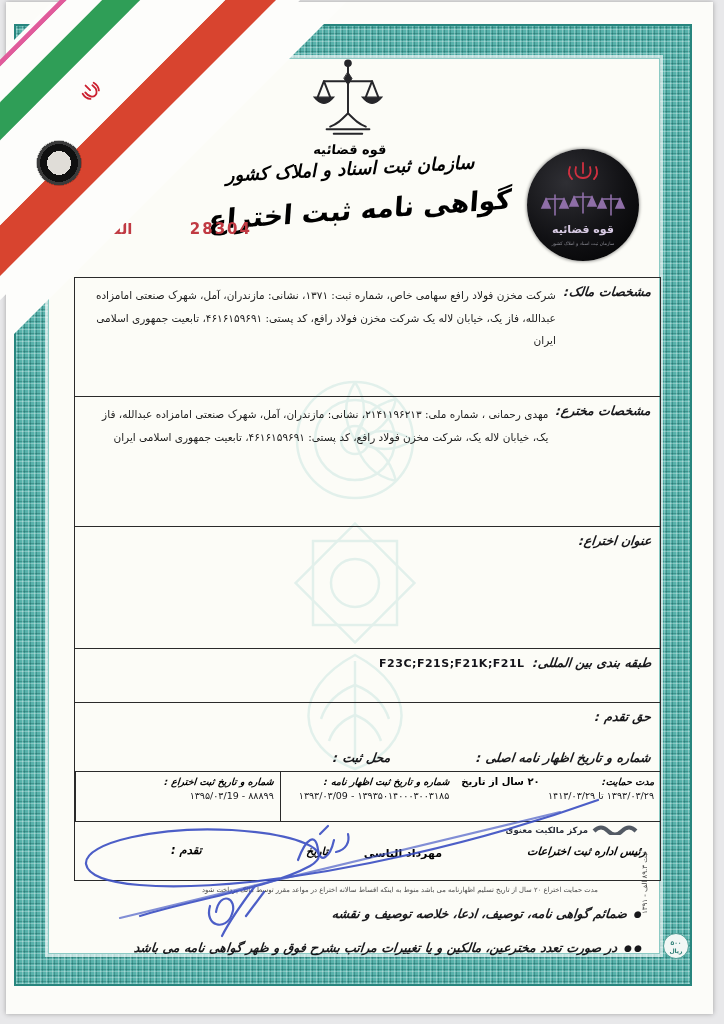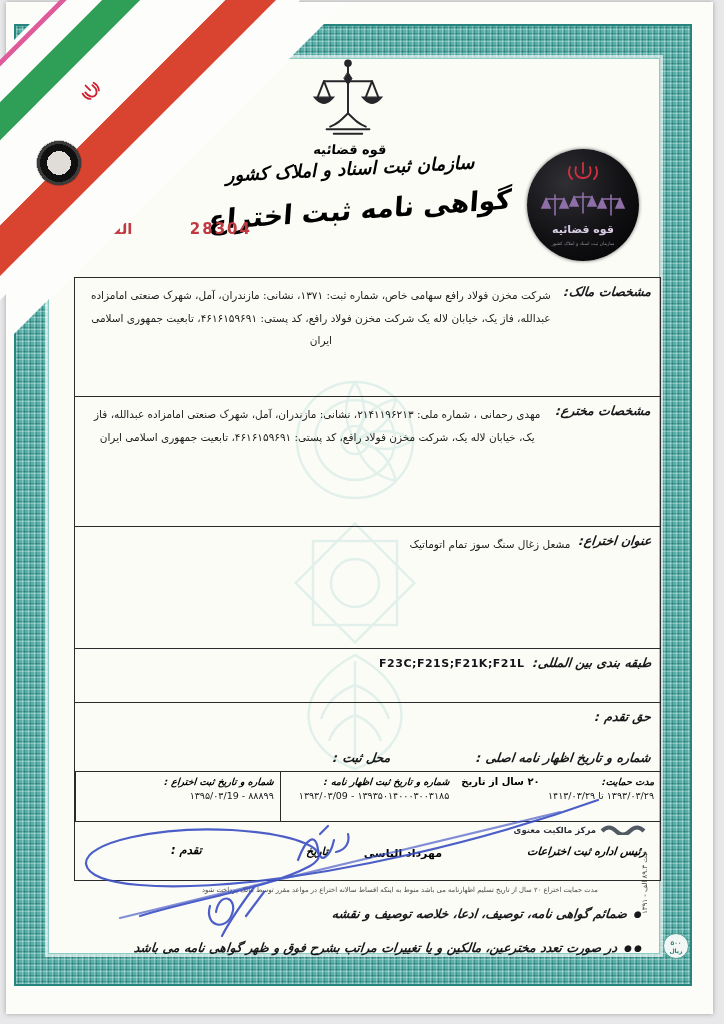--- a/index.html
+++ b/index.html
@@ -56,32 +56,32 @@
   .r-owner{height:118px;}
   .r-inventor{height:130px;}
   .r-title{height:122px;}
   .r-class{height:54px;}
   .r-priority{height:69px;display:flex;flex-direction:column;justify-content:space-between;}
   .r-table{height:50px;display:flex;padding:0;}
   .r-sign{height:55px;}
   .row-flex{display:flex;gap:8px;align-items:flex-start;}
   .lbl{font-style:italic;font-weight:bold;font-size:12.5px;white-space:nowrap;transform:skewX(-6deg);
        color:#17171a;flex:0 0 auto;}
-  .txt{font-size:10.5px;line-height:2.15;text-align:center;color:#1c1c1c;padding-left:2px;}
+  .txt{font-size:10.5px;line-height:2.15;text-align:right;color:#1c1c1c;padding-left:2px;}
   .latin-val{direction:ltr;font-weight:600;font-size:11px;letter-spacing:.5px;color:#14141a;margin-top:2px;}
   .prio-line2{display:flex;}
   .prio-a{width:46%;}
   .tcell{box-sizing:border-box;padding:4px 6px;overflow:hidden;}
   .tc1{width:35%;}.tc2{width:30%;}.tc3{width:35%;}
   .tc1,.tc2{border-left:1.5px solid #2a2a2a;}
   .tlabel{font-weight:bold;font-style:italic;font-size:9.5px;transform:skewX(-5deg);white-space:nowrap;}
   .tval{font-size:9.5px;margin-top:3px;color:#16161a;white-space:nowrap;}
   .tc1-l1{display:flex;justify-content:space-between;align-items:baseline;}
   .tdur{font-size:10px;font-weight:bold;}
-  .sg-stamp{position:absolute;right:8px;top:3px;display:flex;align-items:center;gap:4px;
+  .sg-stamp{position:absolute;right:16px;top:3px;display:flex;align-items:center;gap:4px;
             font-size:8.5px;font-weight:bold;color:#2b2f3a;}
   .sg-role{position:absolute;right:14px;top:23px;font-size:11px;font-weight:bold;font-style:italic;
            transform:skewX(-6deg);}
   .sg-name{position:absolute;right:218px;top:25px;font-size:11px;font-weight:bold;}
   .sg-date{position:absolute;right:332px;top:23px;font-size:11px;font-weight:bold;font-style:italic;}
   .sg-sign{position:absolute;left:96px;top:21px;font-size:11.5px;font-weight:bold;font-style:italic;}
   
   .footnote{position:absolute;left:150px;top:886px;width:500px;font-size:6.8px;color:#474747;
             text-align:center;z-index:2;}
   .note{position:absolute;right:80px;font-size:12.5px;font-weight:bold;font-style:italic;
@@ -191,21 +191,20 @@
     <div class="row r-owner row-flex">
       <span class="lbl">مشخصات مالک:</span>
       <span class="txt">شرکت مخزن فولاد رافع سهامی خاص، شماره ثبت: ۱۳۷۱، نشانی: مازندران، آمل، شهرک صنعتی امامزاده عبدالله، فاز یک، خیابان لاله یک شرکت مخزن فولاد رافع، کد پستی: ۴۶۱۶۱۵۹۶۹۱، تابعیت جمهوری اسلامی ایران</span>
     </div>
     <div class="row r-inventor row-flex">
       <span class="lbl">مشخصات مخترع:</span>
       <span class="txt">مهدی رحمانی ، شماره ملی: ۲۱۴۱۱۹۶۲۱۳، نشانی: مازندران، آمل، شهرک صنعتی امامزاده عبدالله، فاز یک، خیابان لاله یک، شرکت مخزن فولاد رافع، کد پستی: ۴۶۱۶۱۵۹۶۹۱، تابعیت جمهوری اسلامی ایران</span>
     </div>
     <div class="row r-title row-flex">
       <span class="lbl">عنوان اختراع:</span>
-      <span class="txt">مشعل زغال سنگ سوز تمام اتوماتیک</span>
     </div>
     <div class="row r-class row-flex">
       <span class="lbl">طبقه بندی بین المللی:</span>
       <span class="latin-val">F23C;F21S;F21K;F21L</span>
     </div>
     <div class="row r-priority">
       <span class="lbl">حق تقدم :</span>
       <div class="prio-line2">
         <span class="lbl prio-a">شماره و تاریخ اظهار نامه اصلی :</span>
         <span class="lbl">محل ثبت :</span>

